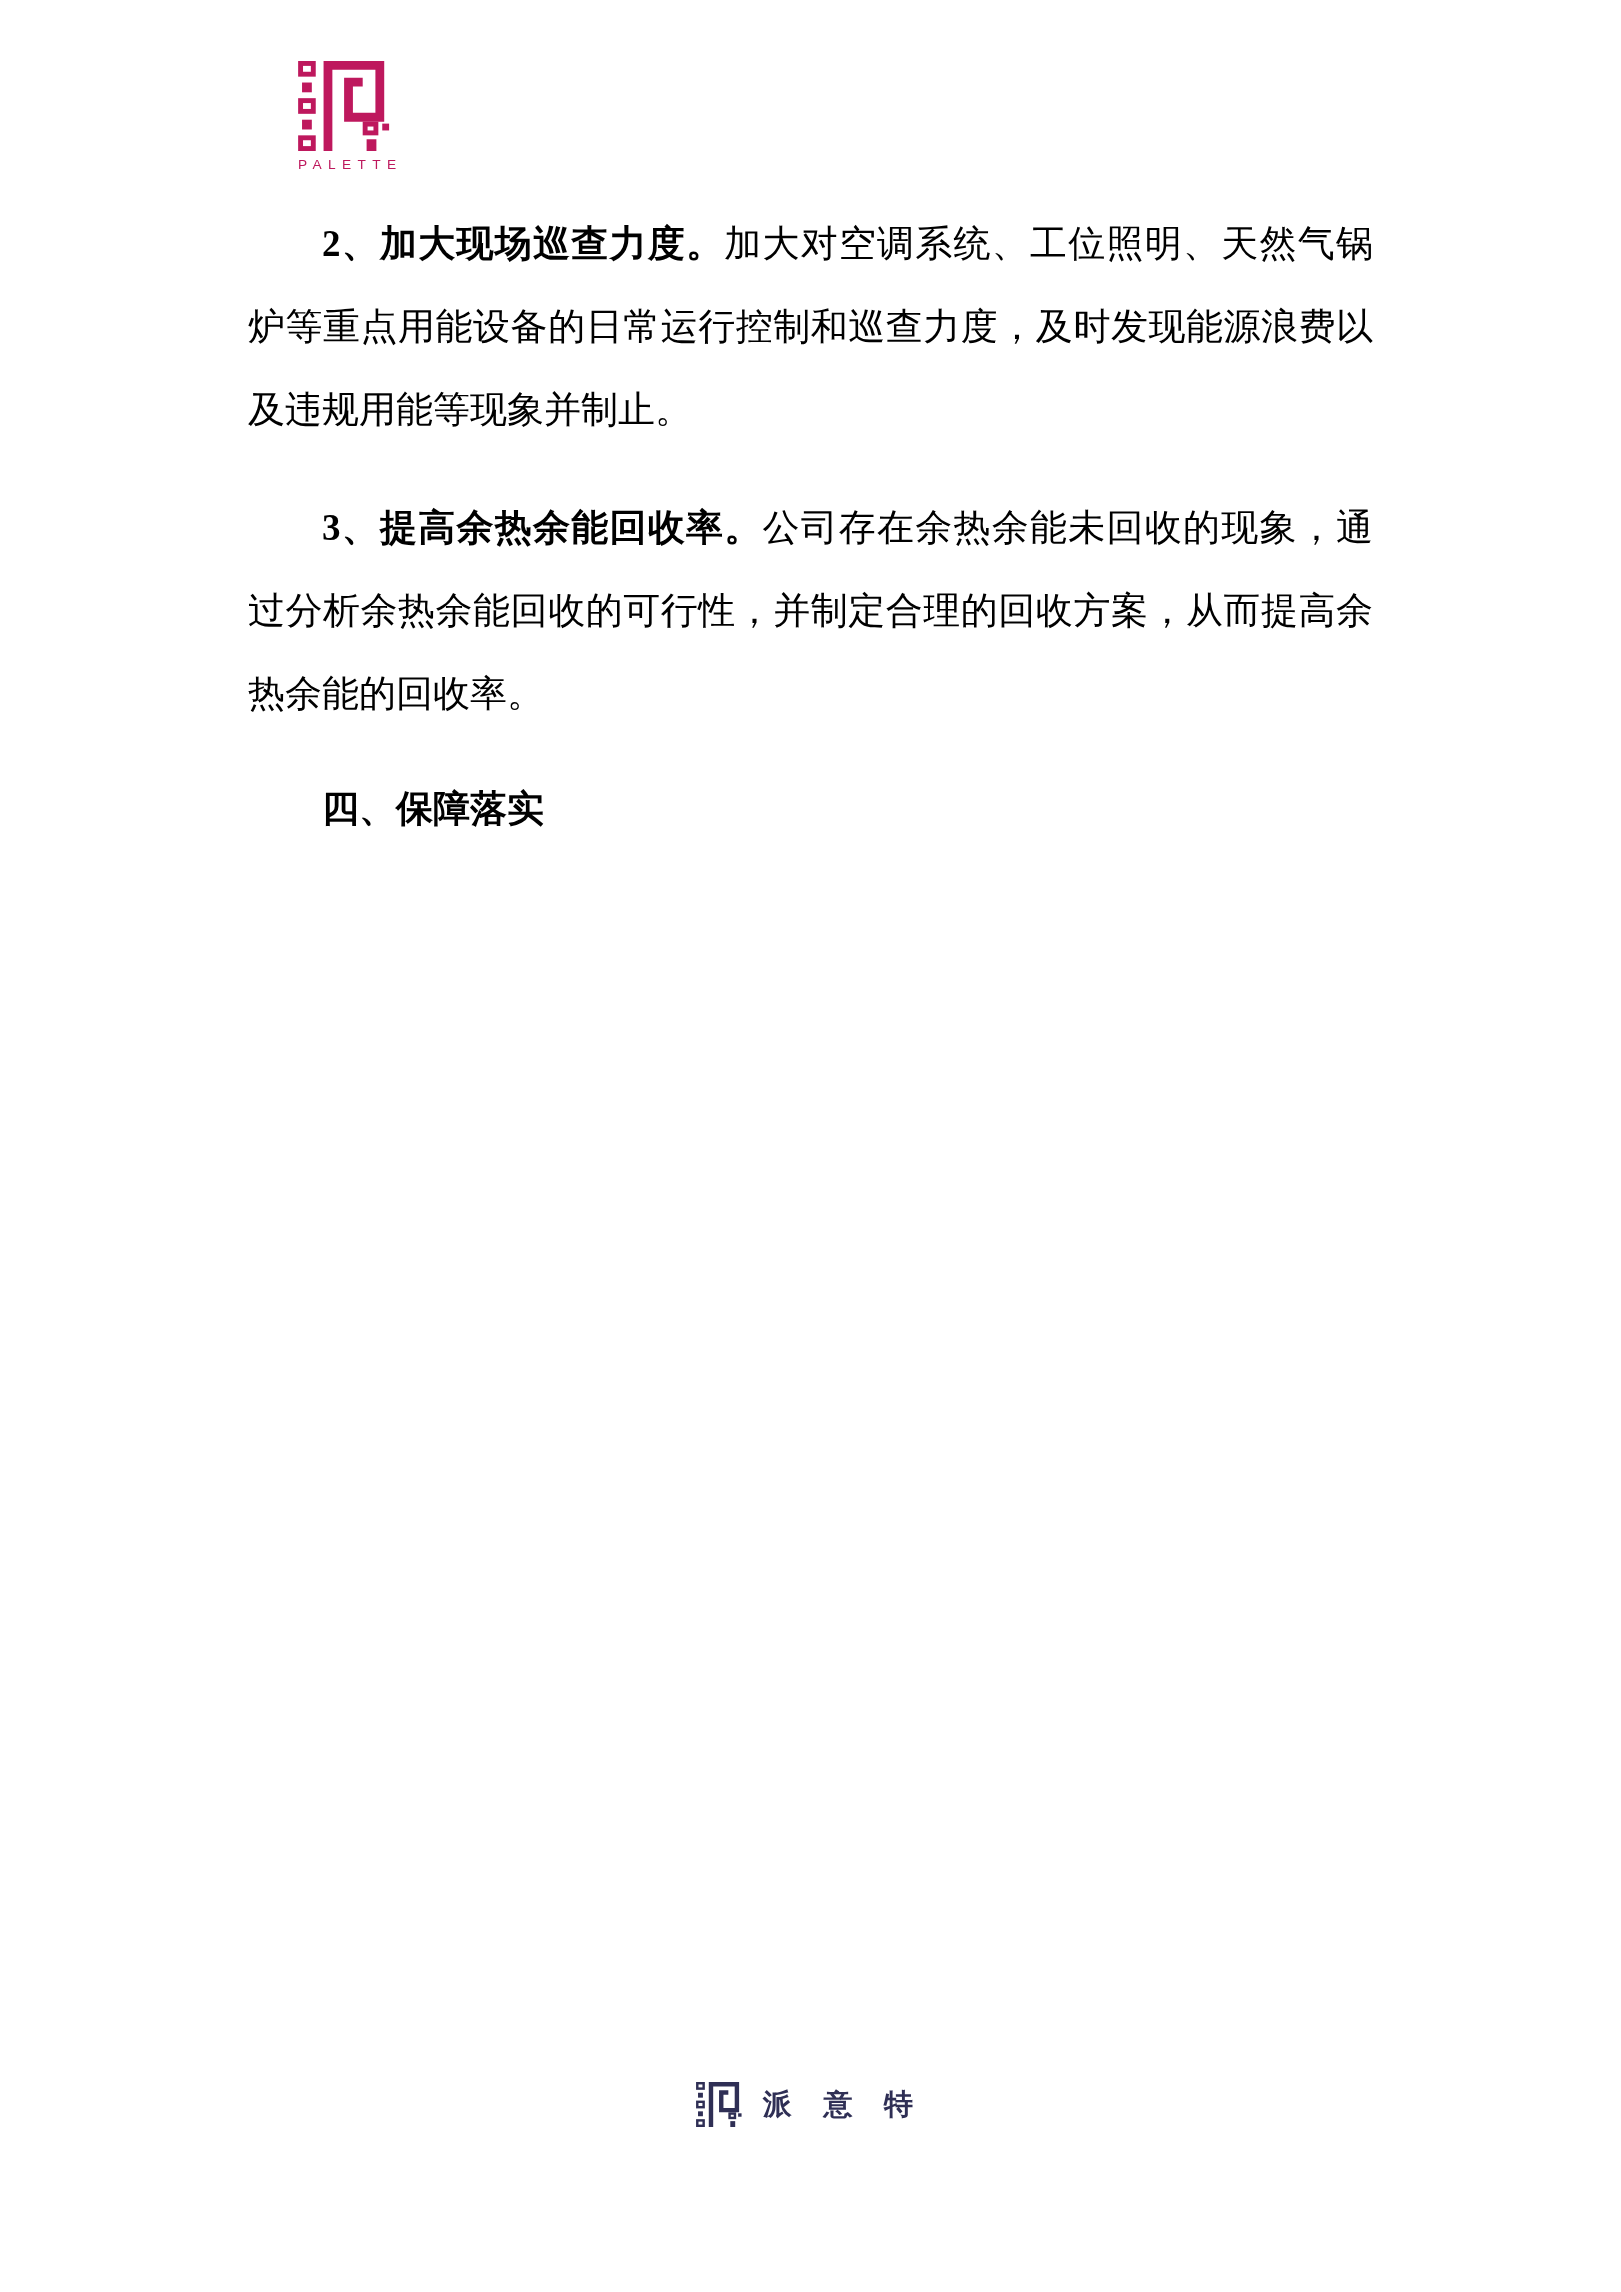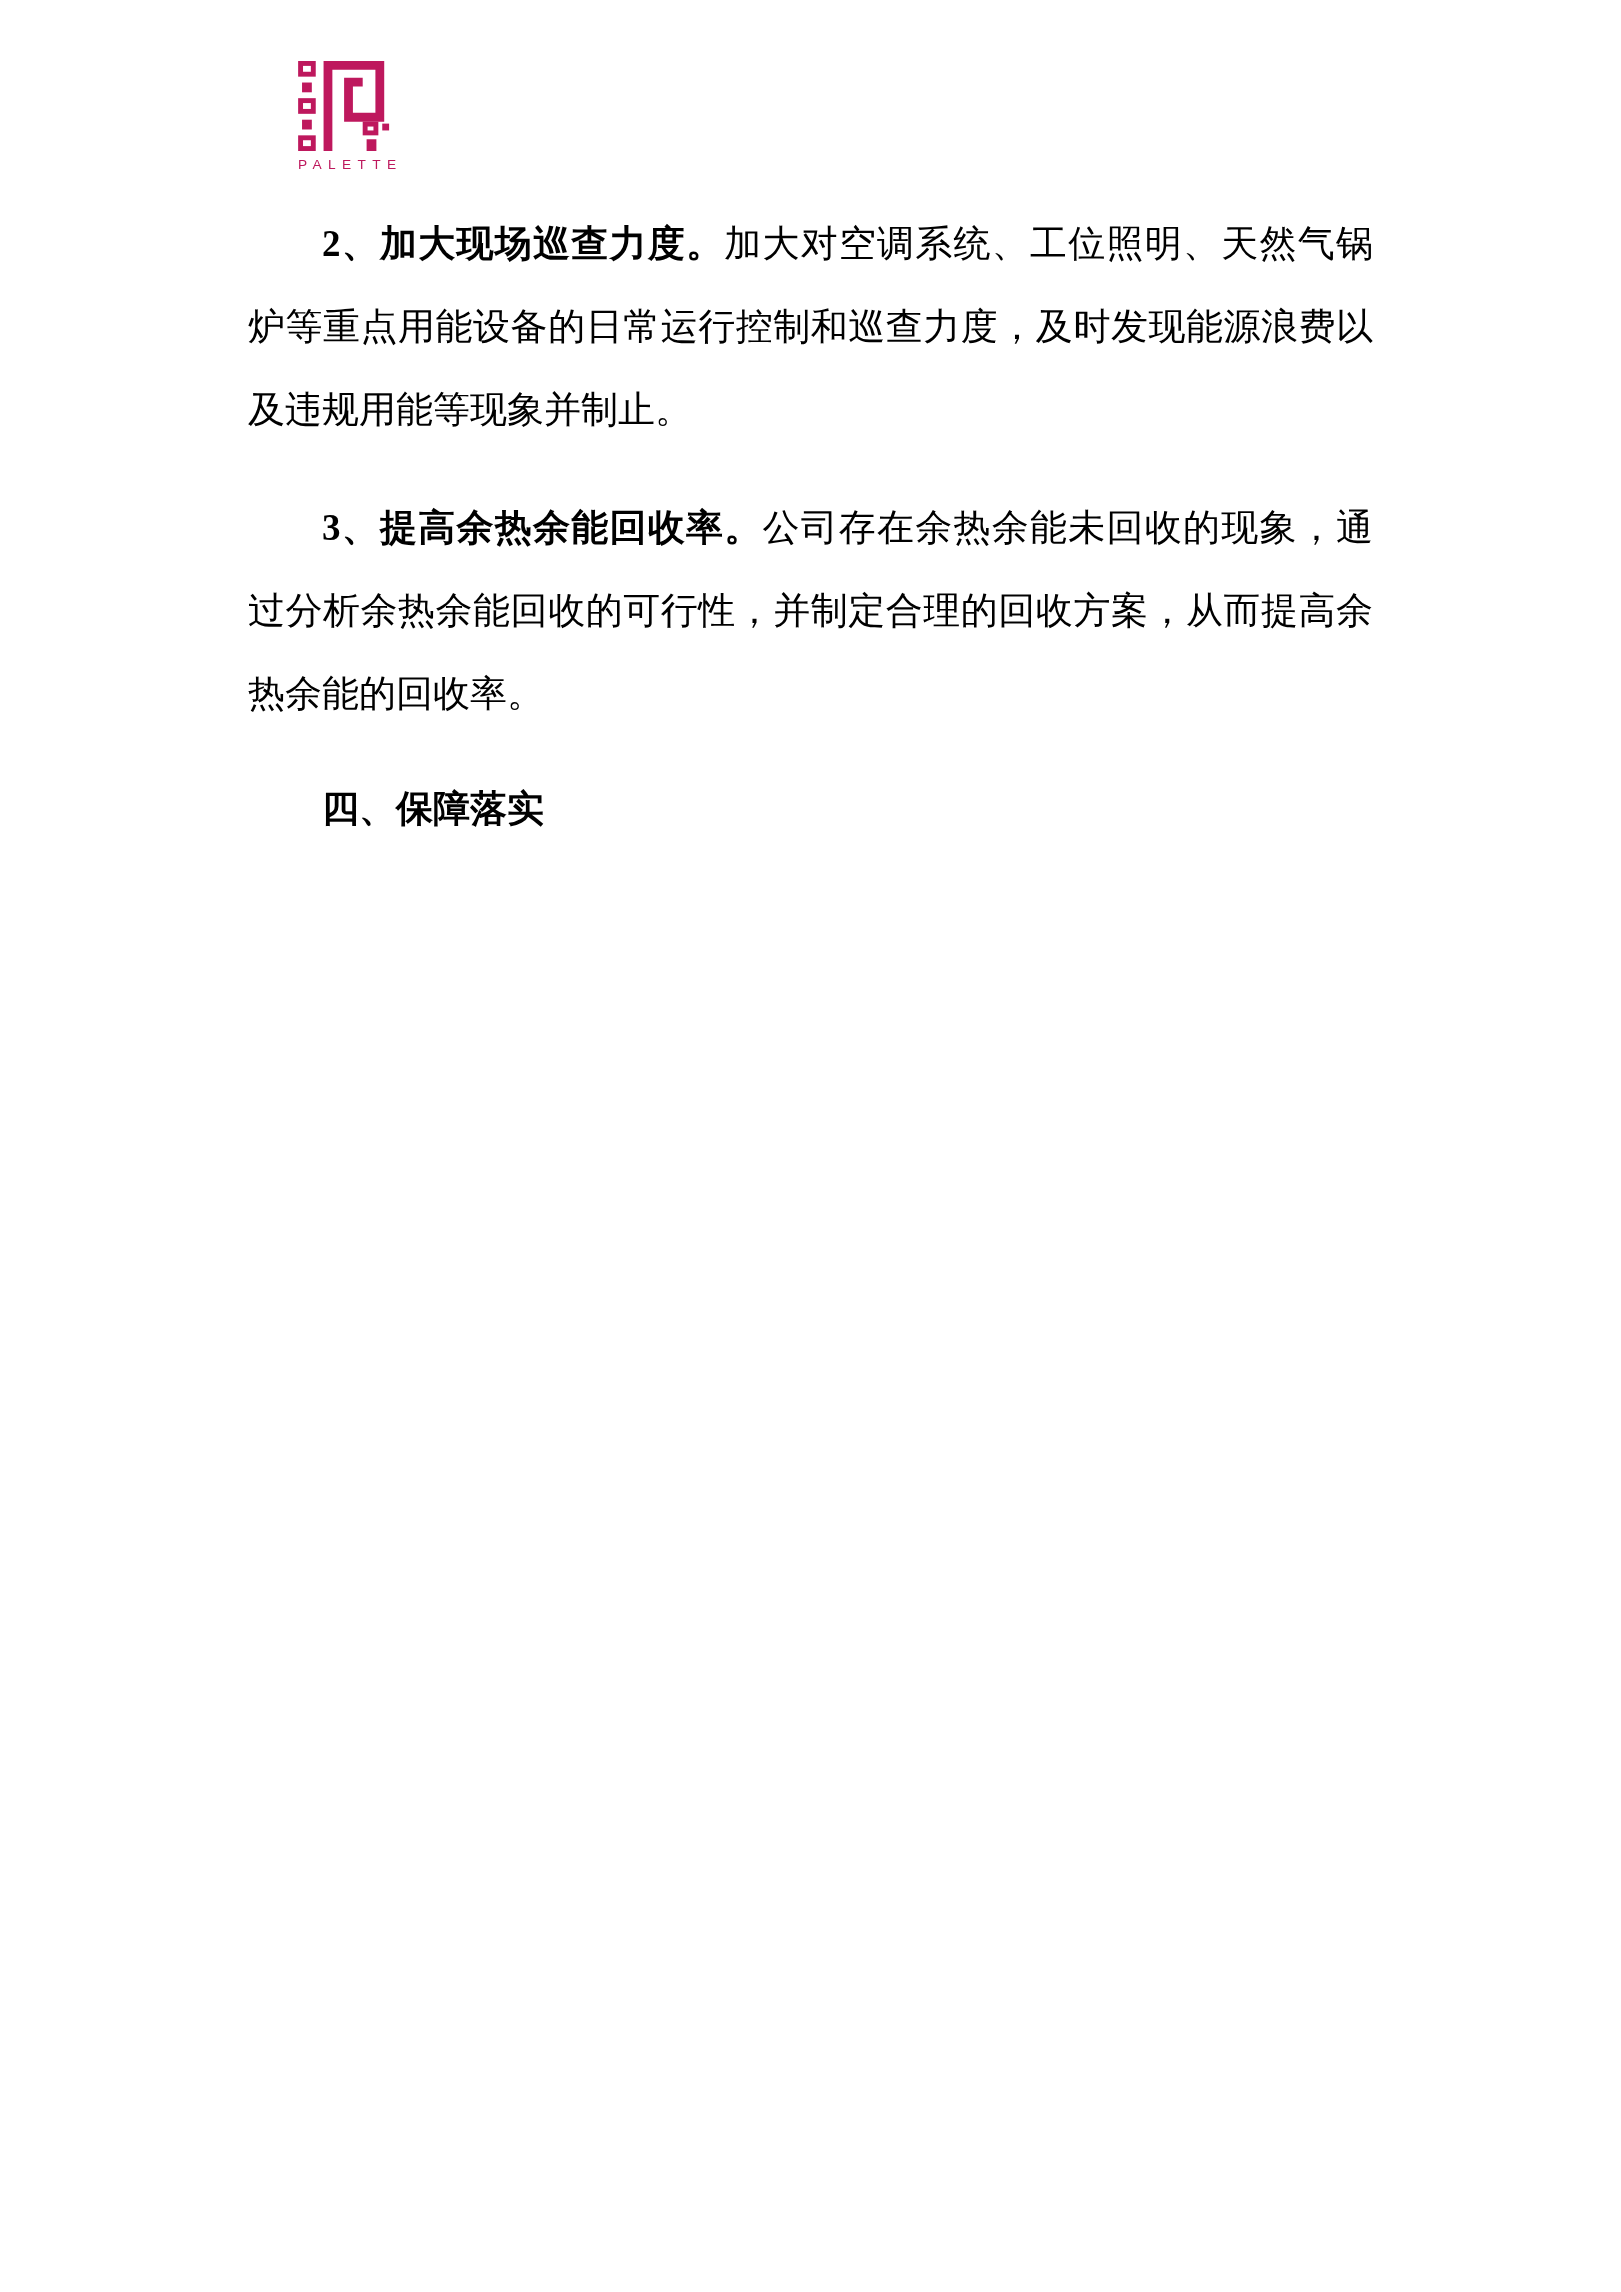--- a/index.html
+++ b/index.html
@@ -117,15 +117,33 @@
     <p class="para"><span class="lead">2、加大现场巡查力度。</span><span>加大对空调系统、工位照明、天然气锅炉等重点用能设备的日常运行控制和巡查力度，及时发现能源浪费以及违规用能等现象并制止。</span></p>
 
     <p class="para"><span class="lead">3、提高余热余能回收率。</span><span>公司存在余热余能未回收的现象，通过分析余热余能回收的可行性，并制定合理的回收方案，从而提高余热余能的回收率。</span></p>
 
 
     <p class="section-heading">四、保障落实</p>
 
 
   </div>
 
+  <div class="footer">
+    <svg viewBox="0 0 104 92" aria-hidden="true">
+      <g fill="none" stroke="currentColor" stroke-width="5">
+        <rect x="2.5" y="2.5" width="13" height="11"></rect>
+        <rect x="2.5" y="40.5" width="13" height="11"></rect>
+        <rect x="2.5" y="78.5" width="13" height="11"></rect>
+        <rect x="68.5" y="64.5" width="11" height="9"></rect>
+      </g>
+      <g fill="currentColor">
+        <rect x="4" y="22" width="10" height="10"></rect>
+        <rect x="4" y="60" width="10" height="10"></rect>
+        <rect x="70" y="80" width="10" height="12"></rect>
+        <rect x="86" y="64" width="7" height="7"></rect>
+      </g>
+      <path d="M30.5,92 L30.5,4.5 L83.5,4.5 L83.5,57.5 L51.5,57.5 L51.5,21.5 L66,21.5" fill="none" stroke="currentColor" stroke-width="9" stroke-miterlimit="10"></path>
+    </svg>
+    <div class="footer-brand">派 意 特</div>
+  </div>
 
 </div>
 
 
 </body></html>

